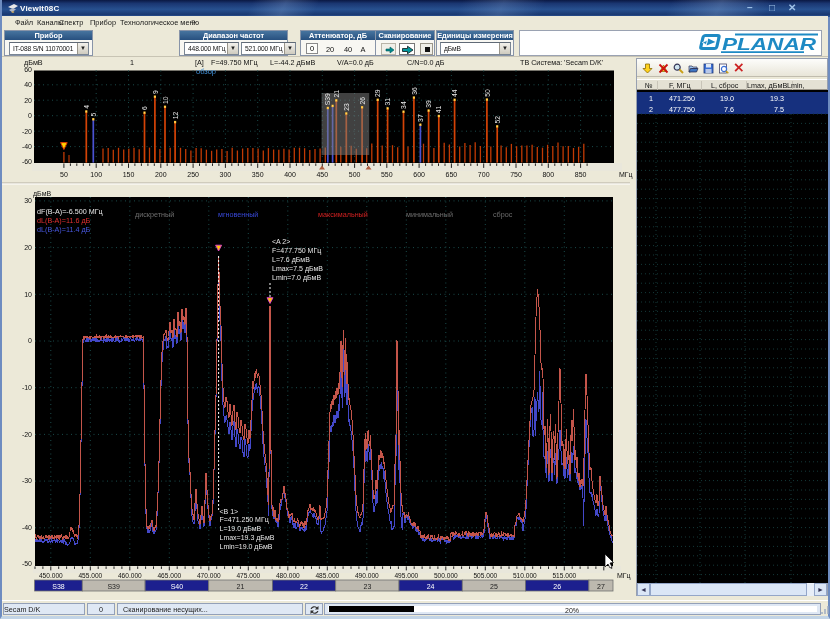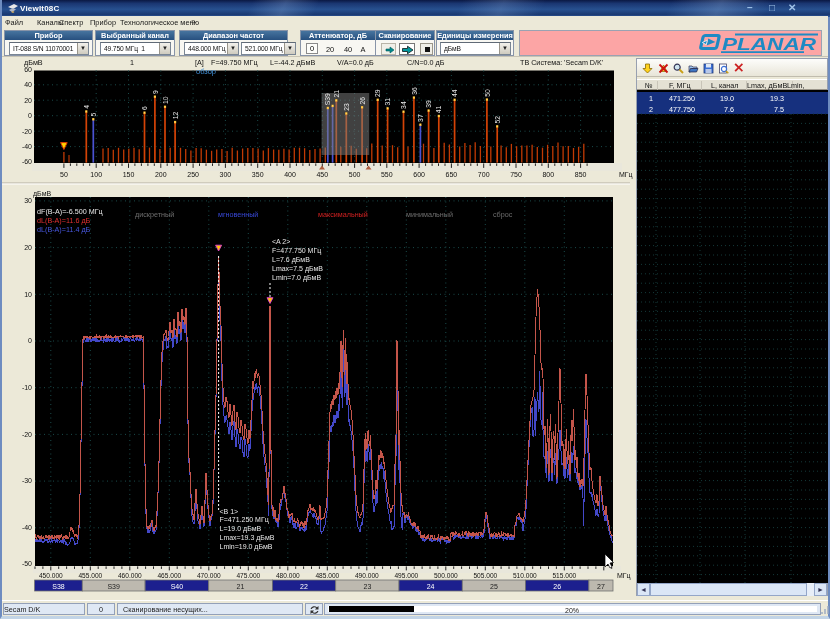--- a/index.html
+++ b/index.html
@@ -32,35 +32,31 @@
         <path d="M1 4l6-3 4 2-5 3z" fill="#e8e8e8"></path>
         <path d="M2 7l4-2 3 1.5L5 9z" fill="#b0b8c8"></path>
         <path d="M4 9l2-1 1.5 1L6 10z" fill="#d8b060"></path>
       </svg>
 <span class="txt">ViewIt08C</span>
 <span style="position:absolute;left:745px;top:2px;color:#9fc2e8;font-size:10px;font-weight:bold">–</span>
       <span style="position:absolute;left:767px;top:2px;color:#9fc2e8;font-size:10px;font-weight:bold">□</span>
       <span style="position:absolute;left:786px;top:2px;color:#9fc2e8;font-size:10px;font-weight:bold">✕</span>
 </div>
 <div class="abs" id="menu">
-<span style="left:3px">Файл</span>
+<span style="left:13px">Файл</span>
       <span style="left:35px">Каналы</span>
       <span style="left:57px">Спектр</span>
       <span style="left:88px">Прибор</span>
       <span style="left:118px">Технологическое меню</span>
       <span style="left:189px">?</span>
 </div>
 <div class="abs" id="toolbar">
 <div class="grp" style="left:2px;width:89px">
         <div class="hd">Прибор</div>
         <div class="combo" style="left:4px;top:11px;width:80px">IT-088 S/N 11070001<span class="dd">▼</span></div>
-      </div>
-<div class="grp" style="left:93px;width:80px">
-        <div class="hd">Выбранный канал</div>
-        <div class="combo" style="left:4px;top:11px;width:71px">49.750 МГц&nbsp;&nbsp;1<span class="dd">▼</span></div>
       </div>
 <div class="grp" style="left:177px;width:109px">
         <div class="hd">Диапазон частот</div>
         <div class="combo" style="left:4px;top:11px;width:55px">448.000 МГц<span class="dd">▼</span></div>
         <div class="combo" style="left:61px;top:11px;width:55px">521.000 МГц<span class="dd">▼</span></div>
       </div>
 <div class="grp" style="left:298px;width:76px">
         <div class="hd">Аттенюатор, дБ</div>
 <div style="position:absolute;left:5px;top:12px;width:12px;height:11px;border:1px solid #8a8a8a;background:#fdfdfa;font-size:7.4px;text-align:center;line-height:10px">0</div>
 <span class="flatbtn" style="left:22px;top:14px;width:14px">20</span>
@@ -80,21 +76,21 @@
           </svg>
         </div>
 <div style="position:absolute;left:44px;top:12px;width:13px;height:12px;background:#f0efe8;border:1px solid #9a968a">
           <div style="position:absolute;left:3.5px;top:3px;width:5px;height:5px;background:#111"></div>
         </div>
       </div>
 <div class="grp" style="left:434px;width:78px">
         <div class="hd">Единицы измерения</div>
         <div class="combo" style="left:3px;top:11px;width:71px">дБмВ<span class="dd">▼</span></div>
       </div>
-<div style="position:absolute;left:517px;top:0px;width:303px;height:26px;border:1px solid #9aa2b2;background:#fca5a5">
+<div style="position:absolute;left:517px;top:0px;width:303px;height:26px;border:1px solid #9aa2b2;background:#ffffff">
 <svg style="position:absolute;right:3px;top:2px" width="122" height="21" viewBox="0 0 122 21">
 <g transform="skewX(-13) translate(5,0)">
 <rect x="3" y="2.5" width="16" height="13" rx="2" fill="none" stroke="#1e8ac4" stroke-width="3.2"></rect>
 <path d="M8.5 5.5l8 3.5-8 3.5z" fill="#1e8ac4"></path>
 <path d="M3.5 9.5l4.5-2.2v4.4z" fill="#1e8ac4" stroke="#fff" stroke-width="0.7"></path>
 </g>
 <text x="26" y="16.5" font-size="16.5" font-style="italic" font-weight="bold" fill="#1e8ac4" font-family="Liberation Sans" textLength="94" lengthAdjust="spacingAndGlyphs">PLANAR</text>
 <path d="M39 0.6h83v1.8H39z" fill="#1e8ac4"></path>
 <path d="M25 18.2h83v1.8H25z" fill="#1e8ac4"></path>
 </svg>
@@ -456,21 +452,21 @@
 <svg style="position:absolute;left:96px;top:3px" width="11" height="11" viewBox="0 0 11 11">
         <path d="M1.5 2.5 4.5 5.5 1.5 8.5 2.8 9.8 5.8 6.8 8.8 9.8 10 8.5 7 5.5 10 2.5 8.8 1.2 5.8 4.2 2.8 1.2z" fill="#cc2222"></path>
       </svg>
 <div id="thead">
         <div style="position:absolute;left:20px;top:1px;width:1px;height:9px;background:#c8c4b8"></div>
         <div style="position:absolute;left:64px;top:1px;width:1px;height:9px;background:#c8c4b8"></div>
         <div style="position:absolute;left:109px;top:1px;width:1px;height:9px;background:#c8c4b8"></div>
         <div style="position:absolute;left:155px;top:1px;width:1px;height:9px;background:#c8c4b8"></div>
         <span style="left:8px">№</span>
         <span style="left:32px">F, МГц</span>
-        <span style="left:74px">L, канал</span>
+        <span style="left:74px">L, сброс</span>
         <span style="left:110px">Lmax, дБмВ</span>
         <span style="left:150px">Lmin,</span>
       </div>
 <svg width="191" height="493" viewBox="0 0 191 493" style="position:absolute;left:0px;top:31px">
 <g font-family="Liberation Sans, sans-serif">
 <rect x="0" y="0" width="191" height="493" fill="#000"></rect>
 <rect x="0" y="2" width="191" height="11" fill="#16307e"></rect>
 <rect x="0" y="13" width="191" height="11" fill="#16307e"></rect>
 <text x="12" y="11" font-size="7.2" fill="#fff">1</text>
 <text x="58" y="11" font-size="7.2" fill="#fff" text-anchor="end">471.250</text>

